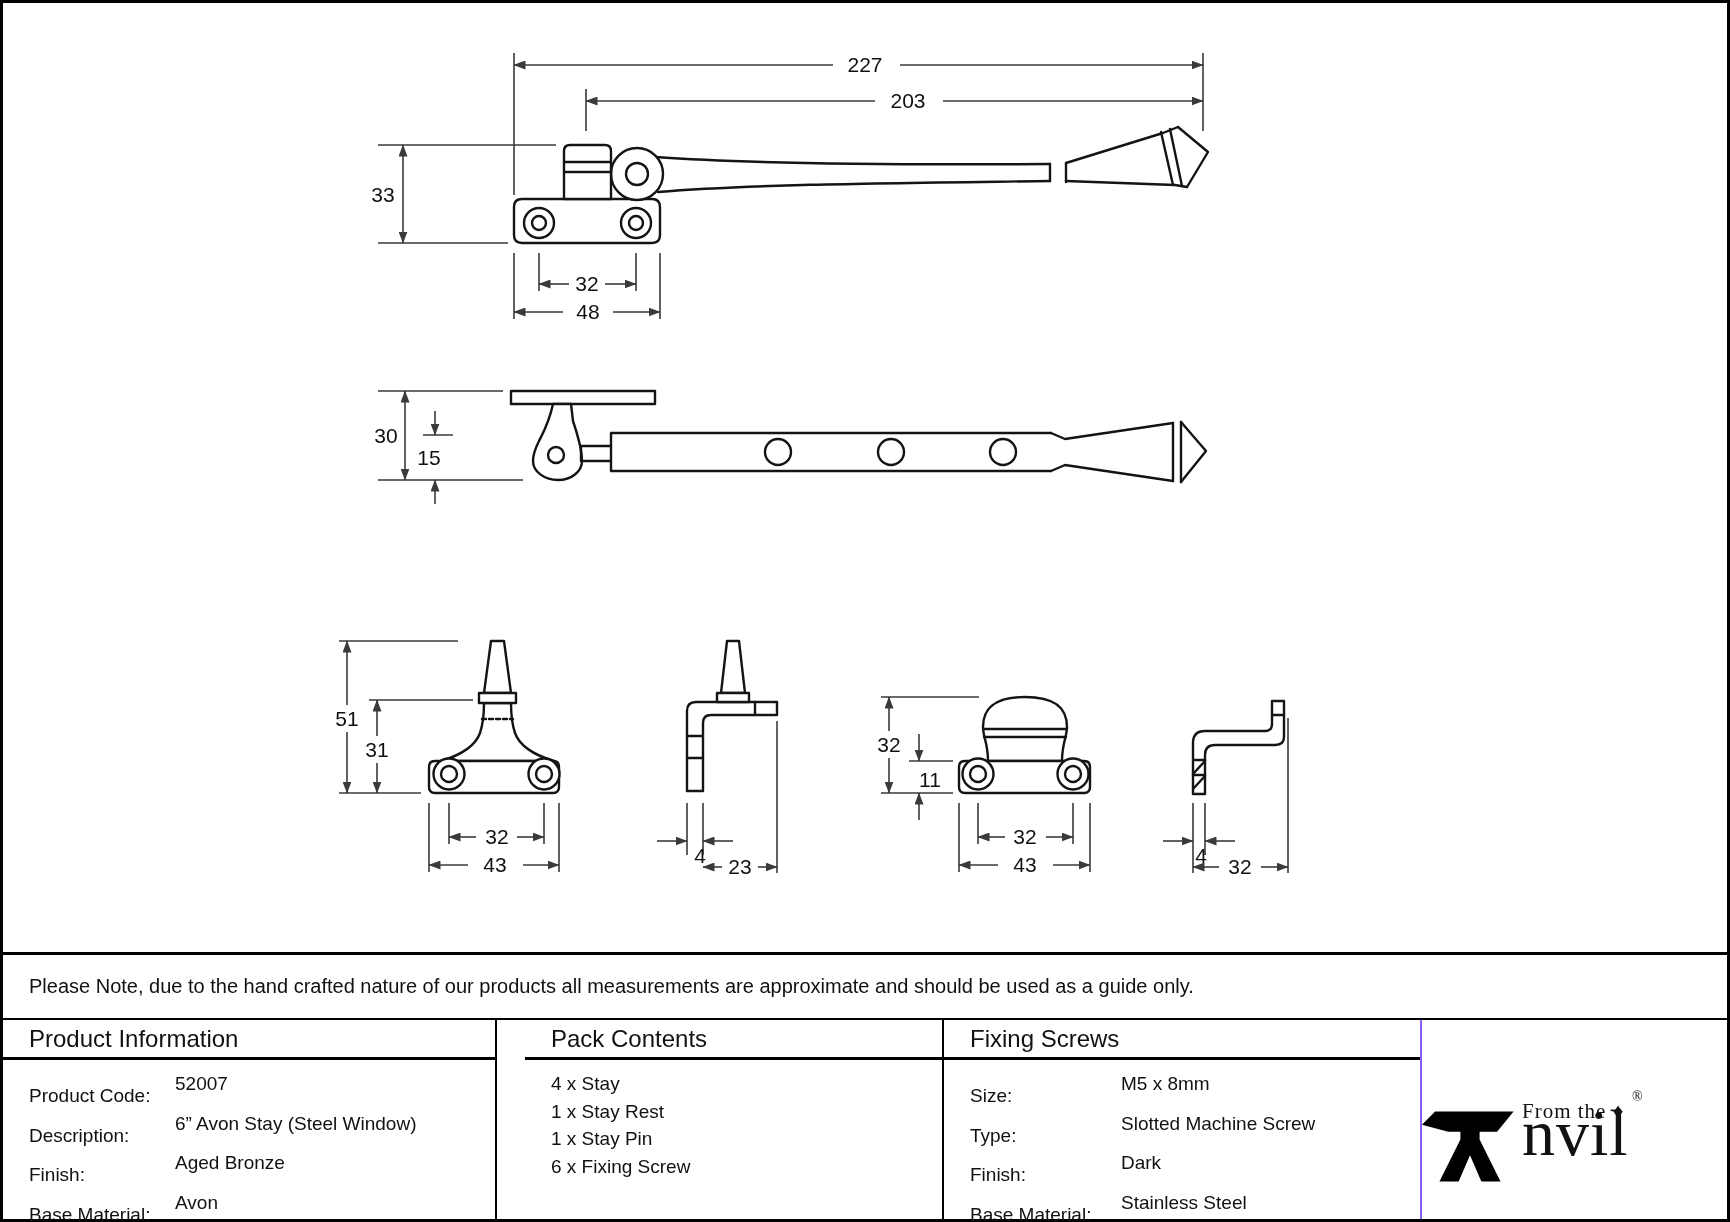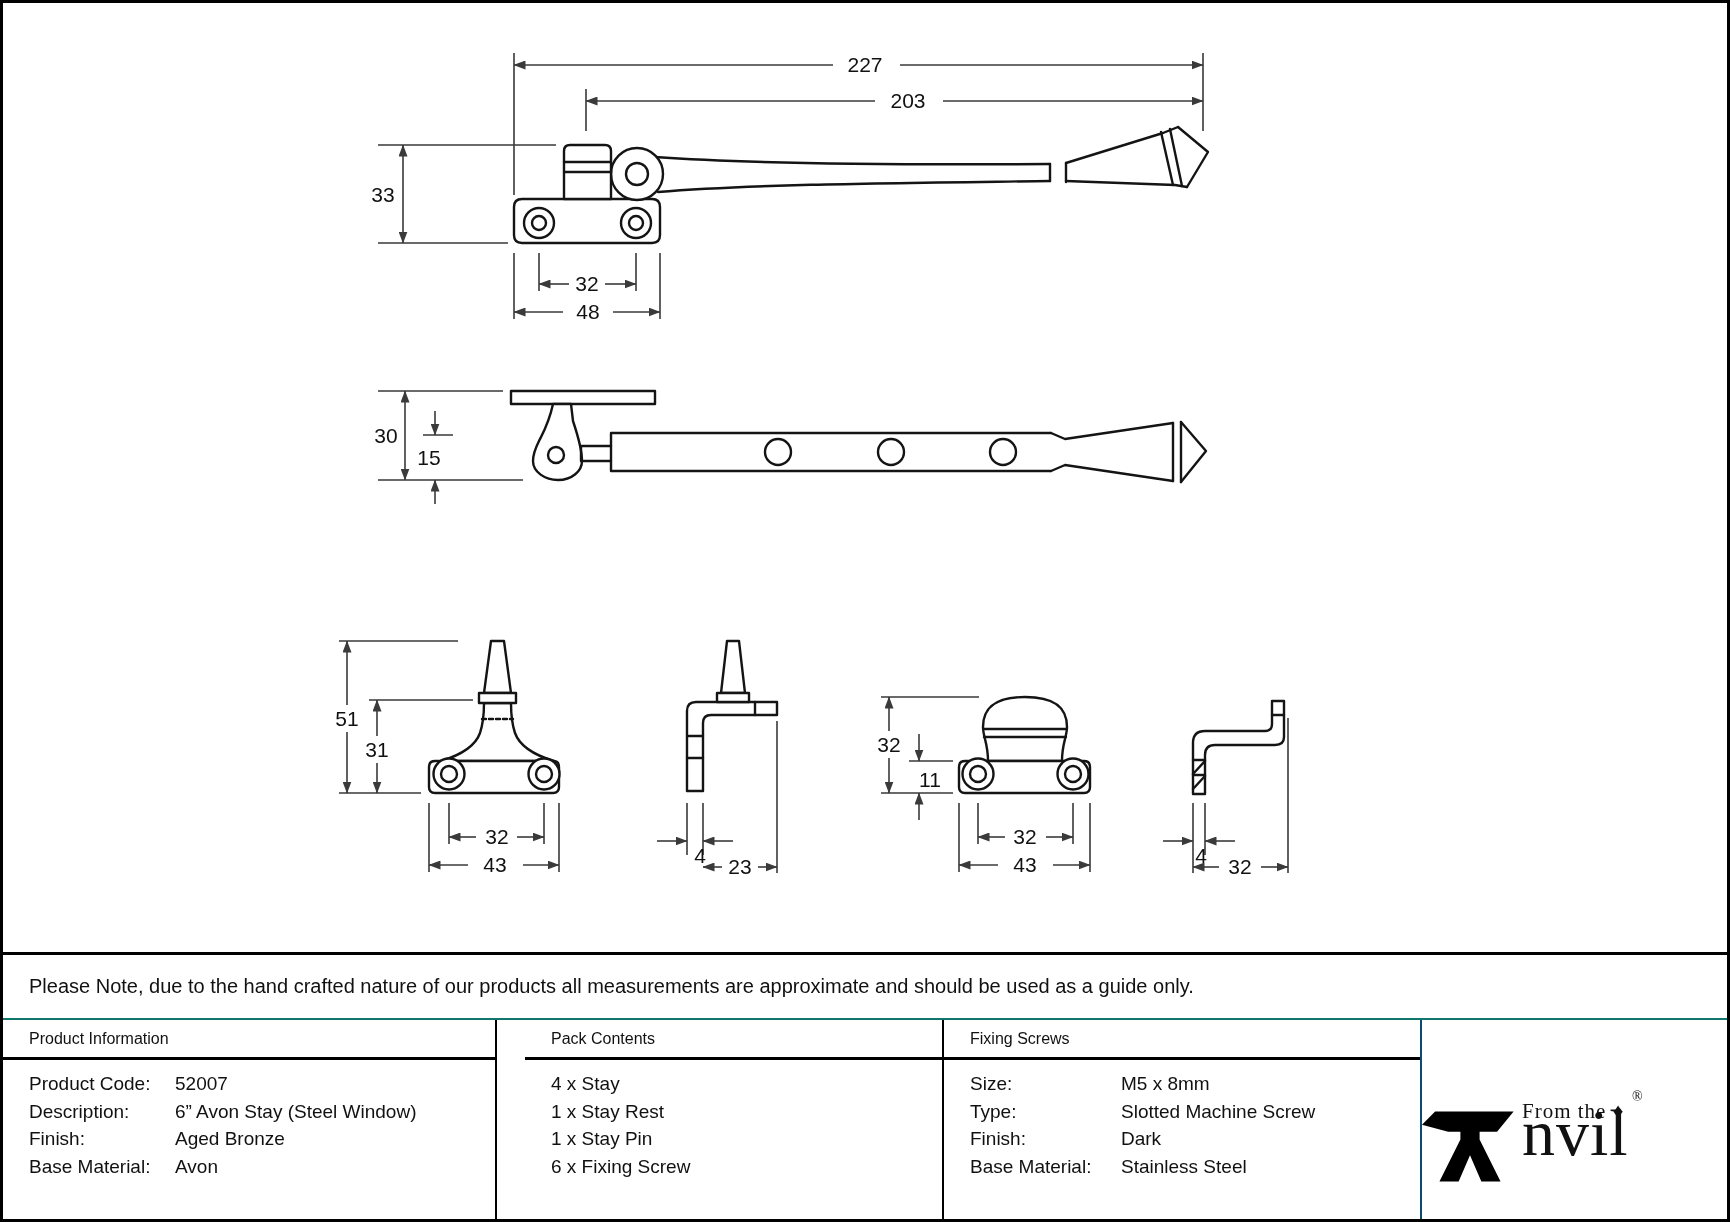--- a/index.html
+++ b/index.html
@@ -5,37 +5,37 @@
   html,body{margin:0;padding:0;background:#fff;}
   .page{
     width:1730px;height:1222px;box-sizing:border-box;
     border:3px solid #000;background:#fff;position:relative;
     font-family:"Liberation Sans",sans-serif;color:#111;
     display:flex;flex-direction:column;
   }
   .drawing{width:1724px;height:949px;flex:0 0 auto;}
   .note-row{
     flex:0 0 auto;height:68px;box-sizing:border-box;
-    border-top:3px solid #000;border-bottom:2px solid #0f766e;
+    border-top:3px solid #000;border-bottom:2px solid #000000;
     display:flex;align-items:center;padding-left:26px;
     font-size:20px;
   }
   .info-table{flex:1 1 auto;display:flex;min-height:0;}
   .col{box-sizing:border-box;display:flex;flex-direction:column;}
   .col-1{flex:0 0 494px;border-right:2px solid #000;}
   .col-2{flex:0 0 447px;border-right:2px solid #000;padding-left:28px;}
-  .col-3{flex:0 0 478px;border-right:2px solid #0c4a6e;}
+  .col-3{flex:0 0 478px;border-right:2px solid #8b5cf6;}
   .col-4{flex:1 1 auto;display:flex;align-items:flex-start;justify-content:center;}
   .cell-header{
     flex:0 0 40px;box-sizing:border-box;border-bottom:3px solid #000;
-    display:flex;align-items:center;padding-left:26px;font-size:16px;
+    display:flex;align-items:center;padding-left:26px;font-size:24px;
   }
   .cell-body{flex:1 1 auto;padding:10px 0 0 26px;font-size:19px;line-height:27.5px;}
   .kv{display:flex;}
-  .kv .k{flex:0 0 146px;}
+  .kv .k{flex:0 0 146px;margin-top:12px;}
   .col-3 .kv .k{flex:0 0 151px;}
   .logo{margin-top:46px;position:relative;display:flex;align-items:flex-start;}
   .logo-right{margin-left:4px;position:relative;}
   .fromthe{
     font-family:Liberation Serif, serif;font-size:21px;line-height:20px;
     letter-spacing:1px;white-space:nowrap;
   }
   .nvil{
     font-family:"Liberation Serif",serif;font-size:66px;line-height:52px;
     letter-spacing:1px;margin-top:-14px;

